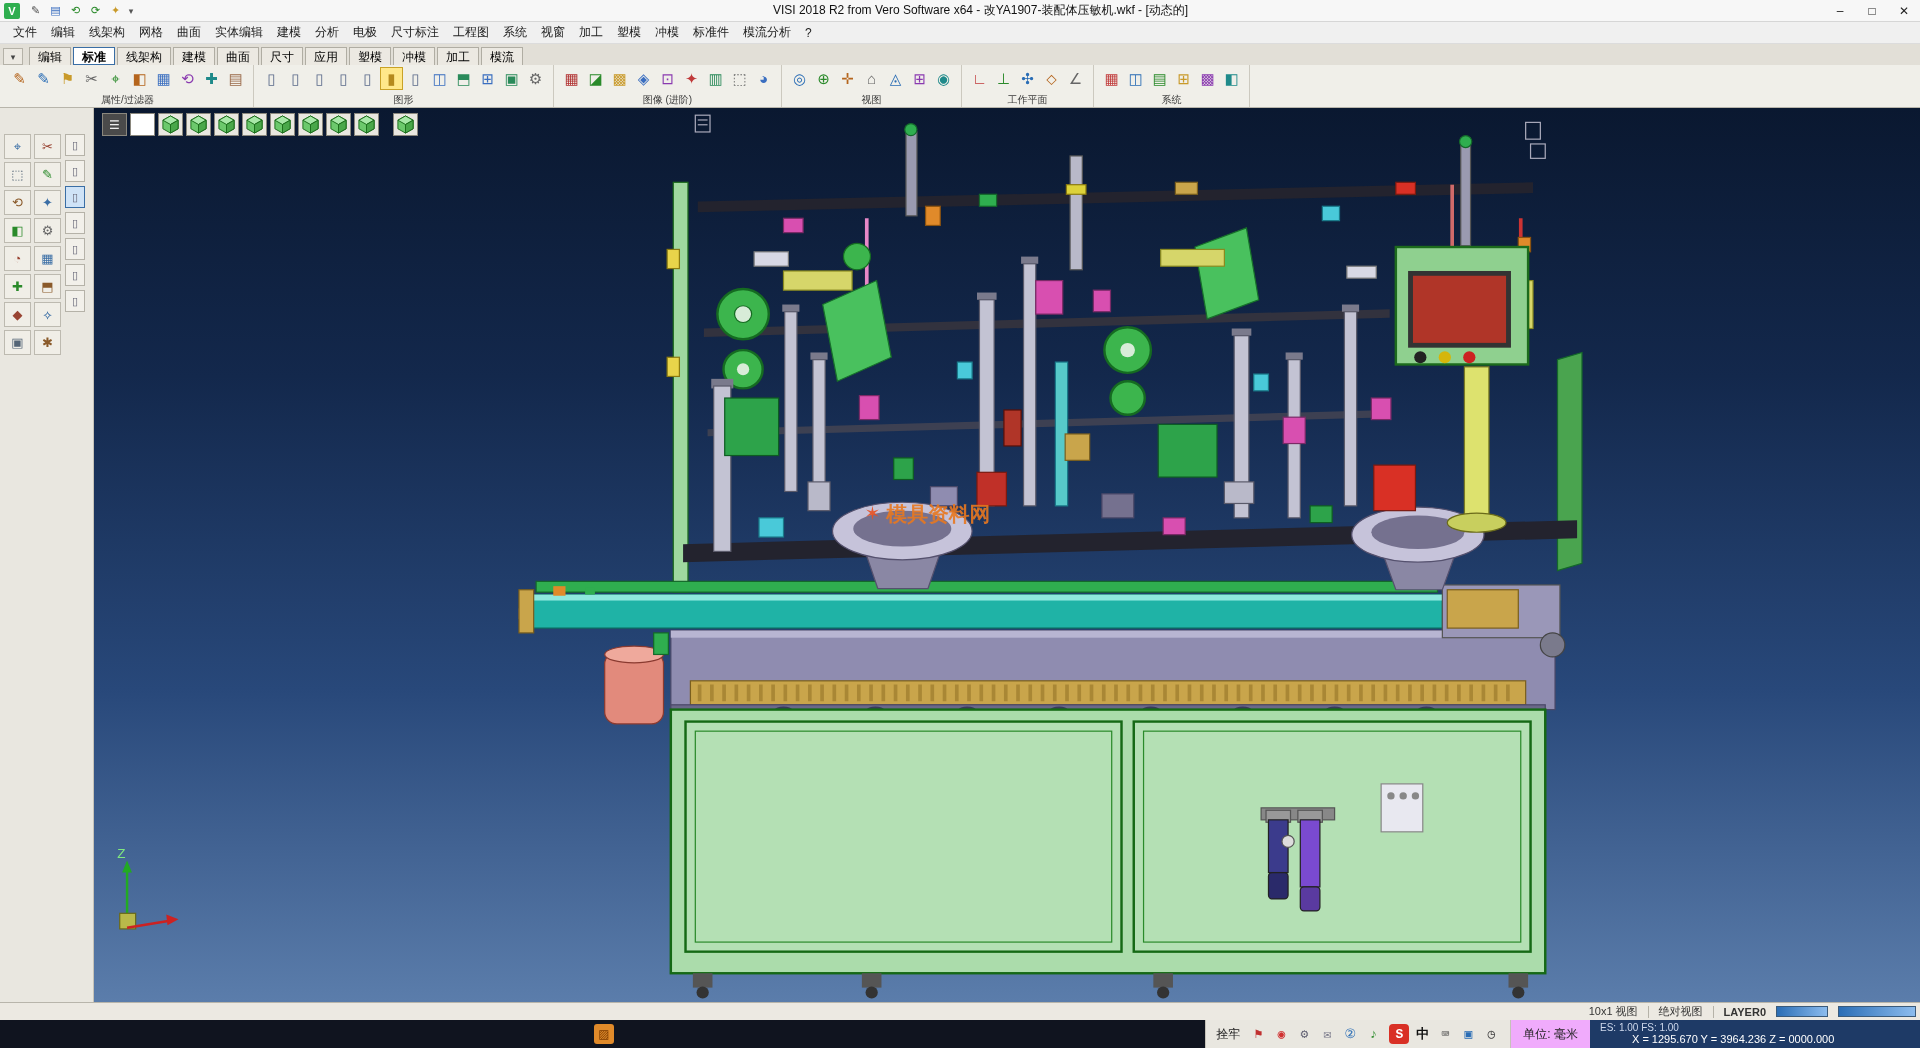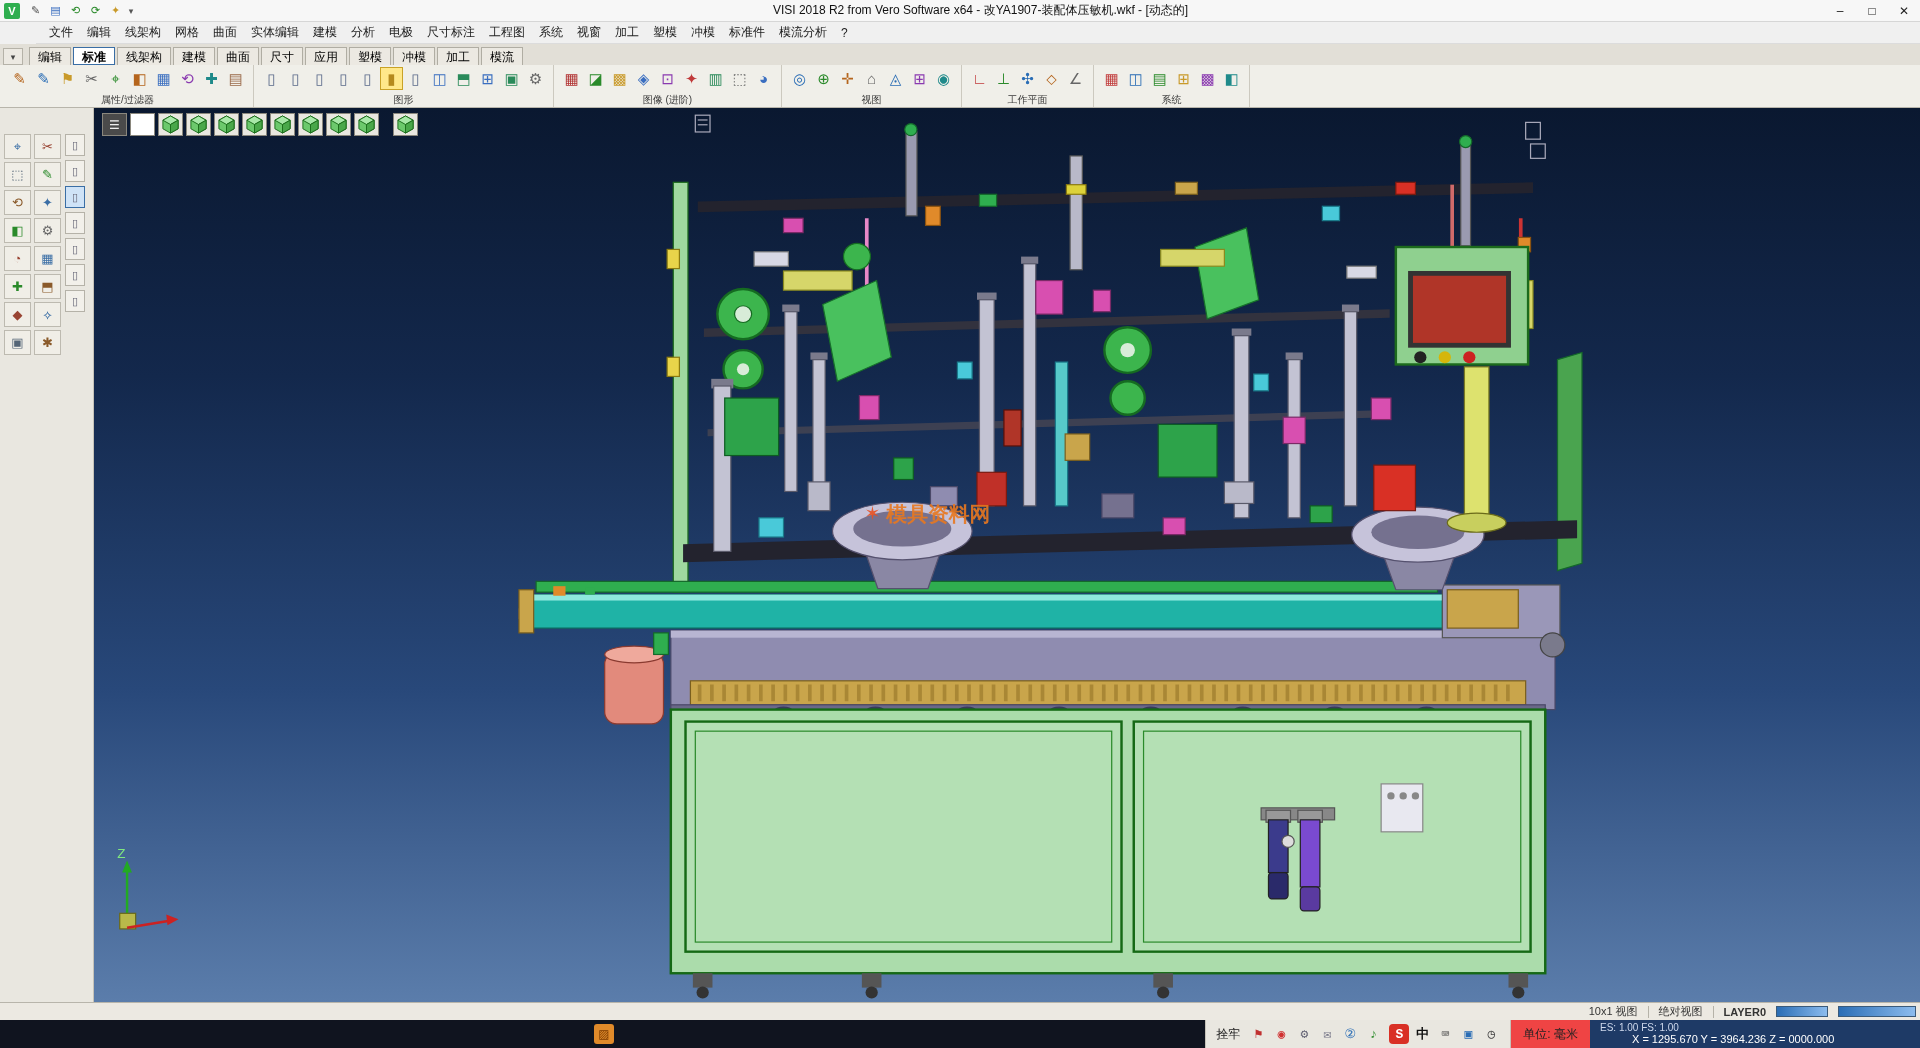--- a/index.html
+++ b/index.html
@@ -12,21 +12,21 @@
   .titlebar { height:22px; background:#f7f7f7; border-bottom:1px solid #d6d6d6; display:flex; align-items:center; padding:0 0 0 4px; }
   .app-logo { width:16px; height:16px; background:#2fae4f; color:#fff; font-weight:bold; font-size:11px; display:flex; align-items:center; justify-content:center; border-radius:2px; }
   .qat { display:flex; gap:1px; margin-left:6px; align-items:center; }
   .qat-ic { width:19px; height:17px; display:flex; align-items:center; justify-content:center; font-size:11px; }
   .qat-caret { width:12px; font-size:9px; color:#555; text-align:center; }
   .title-text { flex:1; text-align:center; font-size:12px; color:#111; white-space:nowrap; overflow:hidden; }
   .win-controls { display:flex; height:100%; }
   .win-btn { width:32px; height:100%; display:flex; align-items:center; justify-content:center; font-size:12px; color:#222; }
 
   
-  .menubar { height:22px; background:#f0f0f0; border-bottom:1px solid #dcdcdc; display:flex; align-items:center; padding:0 6px;margin-left:36px; }
+  .menubar { height:22px; background:#f0f0f0; border-bottom:1px solid #dcdcdc; display:flex; align-items:center; padding:0 6px; }
   .menu-item { padding:3px 7px; white-space:nowrap; cursor:default; }
 
   
   .tabbar { height:21px; background:#e2dfd7; display:flex; align-items:flex-end; padding:0 3px; gap:2px; }
   .tab-caret { width:20px; height:17px; background:#ece9e2; border:1px solid #b5b2a8; font-size:9px; color:#444; margin-right:4px; }
   .tab { font-size:12px; height:18px; padding:1px 8px; background:#ece9e2; border:1px solid #b0ada3; border-bottom:none; white-space:nowrap; cursor:default; }
   .tab.is-active { background:#ffffff; border:1px solid #3a6ea5; font-weight:bold; }
 
   
   .toolbar { height:43px; background:#f0efe9; border-bottom:1px solid #b8b5ab; display:flex; padding:0 2px; }
@@ -63,21 +63,21 @@
   .swatch.alt { width:78px; }
 
   .statusrow2 { height:28px; display:flex; align-items:stretch; font-size:12px; }
   .taskbar-left { flex:1; background:#10141f; position:relative; }
   .task-ic { position:absolute; left:594px; top:4px; width:20px; height:20px; background:#e08a2a; border-radius:3px; color:#7a3a00; font-size:12px; display:flex; align-items:center; justify-content:center; }
   .tray { background:#e9e7e0; display:flex; align-items:center; gap:7px; padding:0 10px; border-left:1px solid #c5c2b8;font-family:Liberation Mono, monospace; }
   .tray-ic { width:18px; height:18px; display:flex; align-items:center; justify-content:center; font-size:13px; }
   .prompt-label { color:#222; margin-right:2px; }
   .sogou { width:20px; height:20px; background:#d93025; color:#fff; font-weight:bold; border-radius:4px; display:flex; align-items:center; justify-content:center; font-size:13px; }
   .ime { font-weight:bold; color:#111; font-size:13px; }
-  .units { background:#ef4444; display:flex; align-items:center; padding:0 12px; border-left:1px solid #c5c2b8; white-space:nowrap; }
+  .units { background:#f0abfc; display:flex; align-items:center; padding:0 12px; border-left:1px solid #c5c2b8; white-space:nowrap; }
   .coords-panel { width:330px; background:#1e3a66; color:#fff; display:flex; flex-direction:column; justify-content:center; padding:1px 10px; }
   .coords-es { font-size:10px; line-height:11px; color:#cdd8ec; }
   .coords-xyz { font-size:11px; line-height:13px; white-space:nowrap;margin-left:32px; }
 </style>
 </head>
 <body>
 
 <svg width="0" height="0" style="position:absolute">
   <symbol id="cube" viewBox="0 0 20 20">
     <polygon points="10,1 18,5.5 18,14.5 10,19 2,14.5 2,5.5" fill="#6cc96c" stroke="#1a6b1a" stroke-width="1"></polygon>

